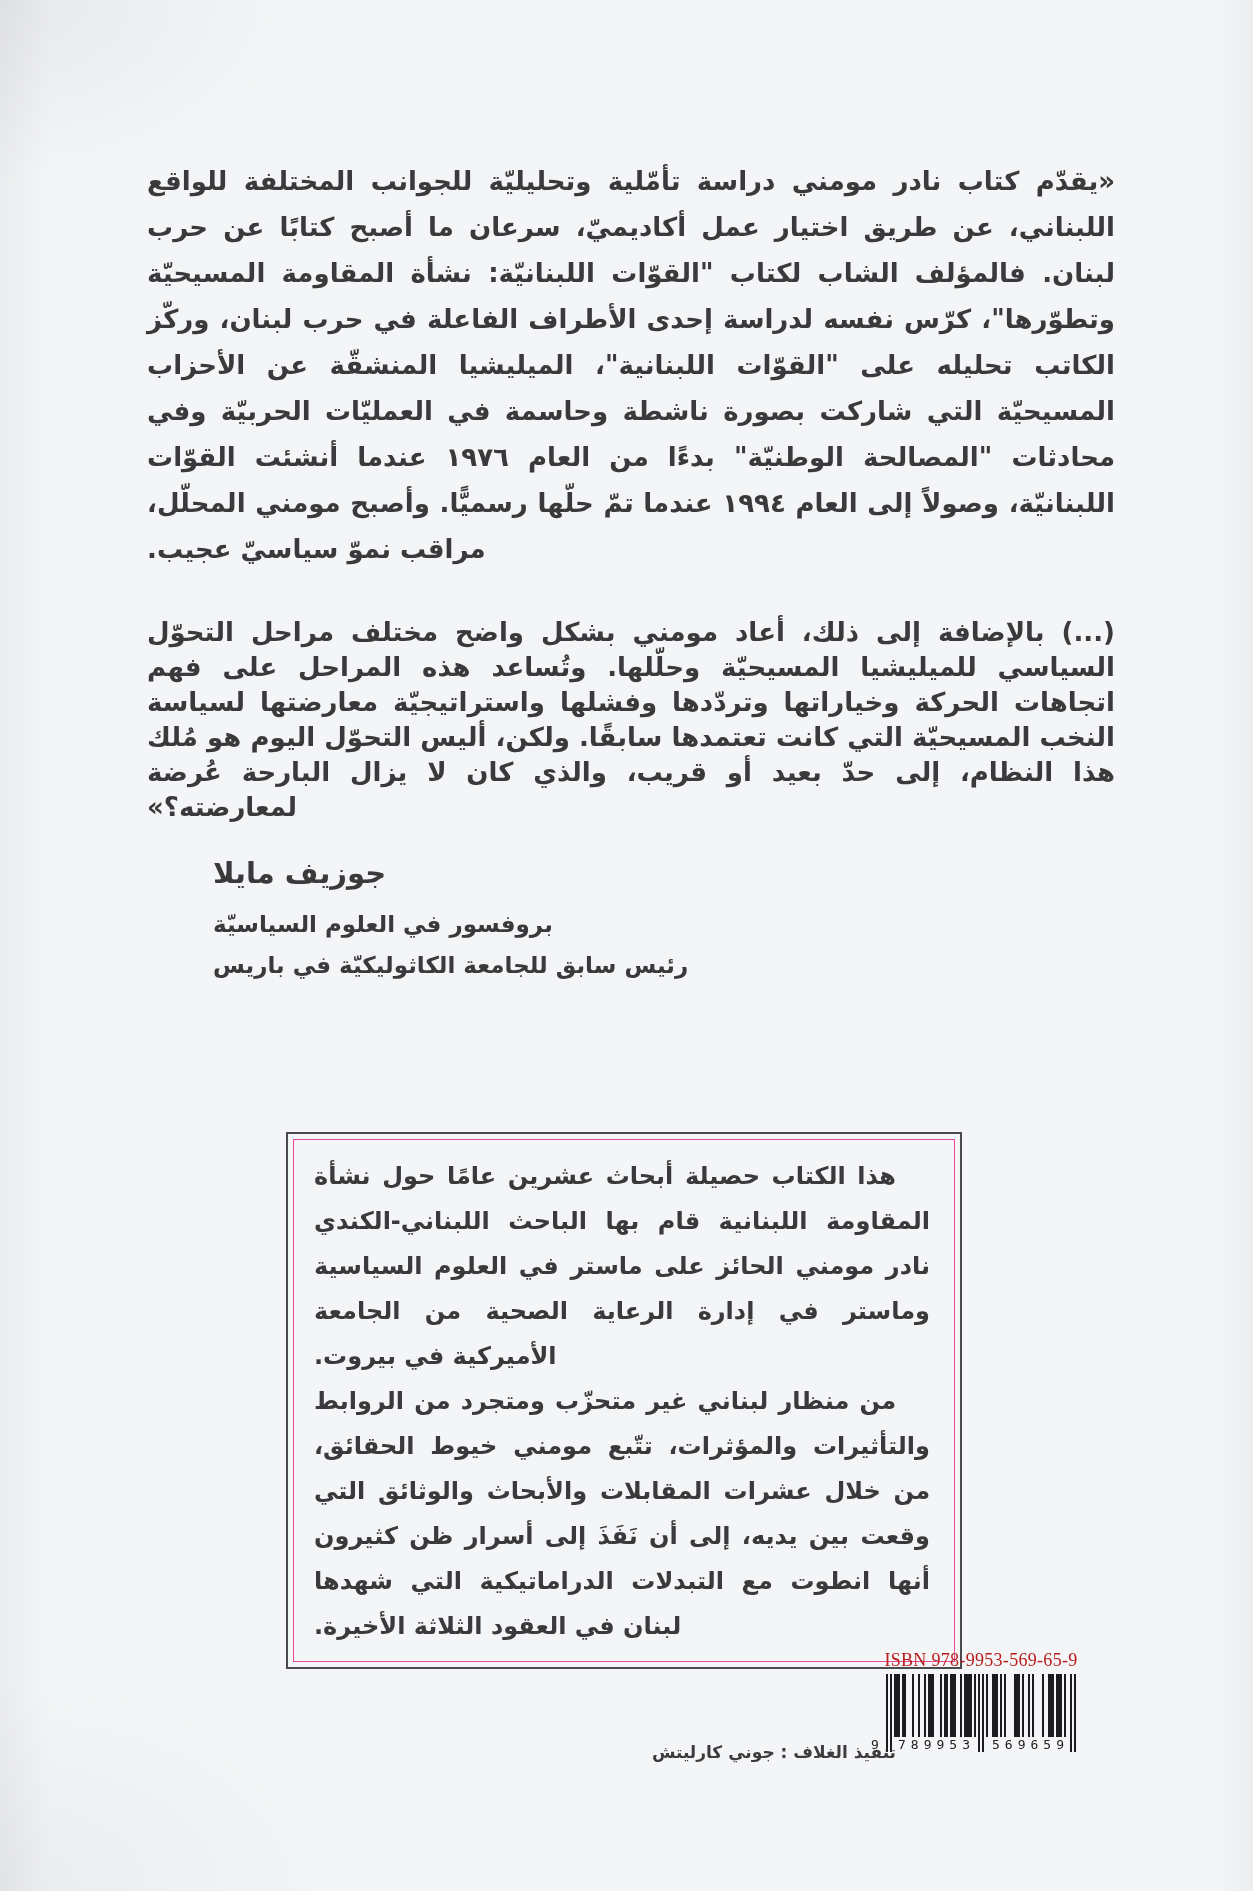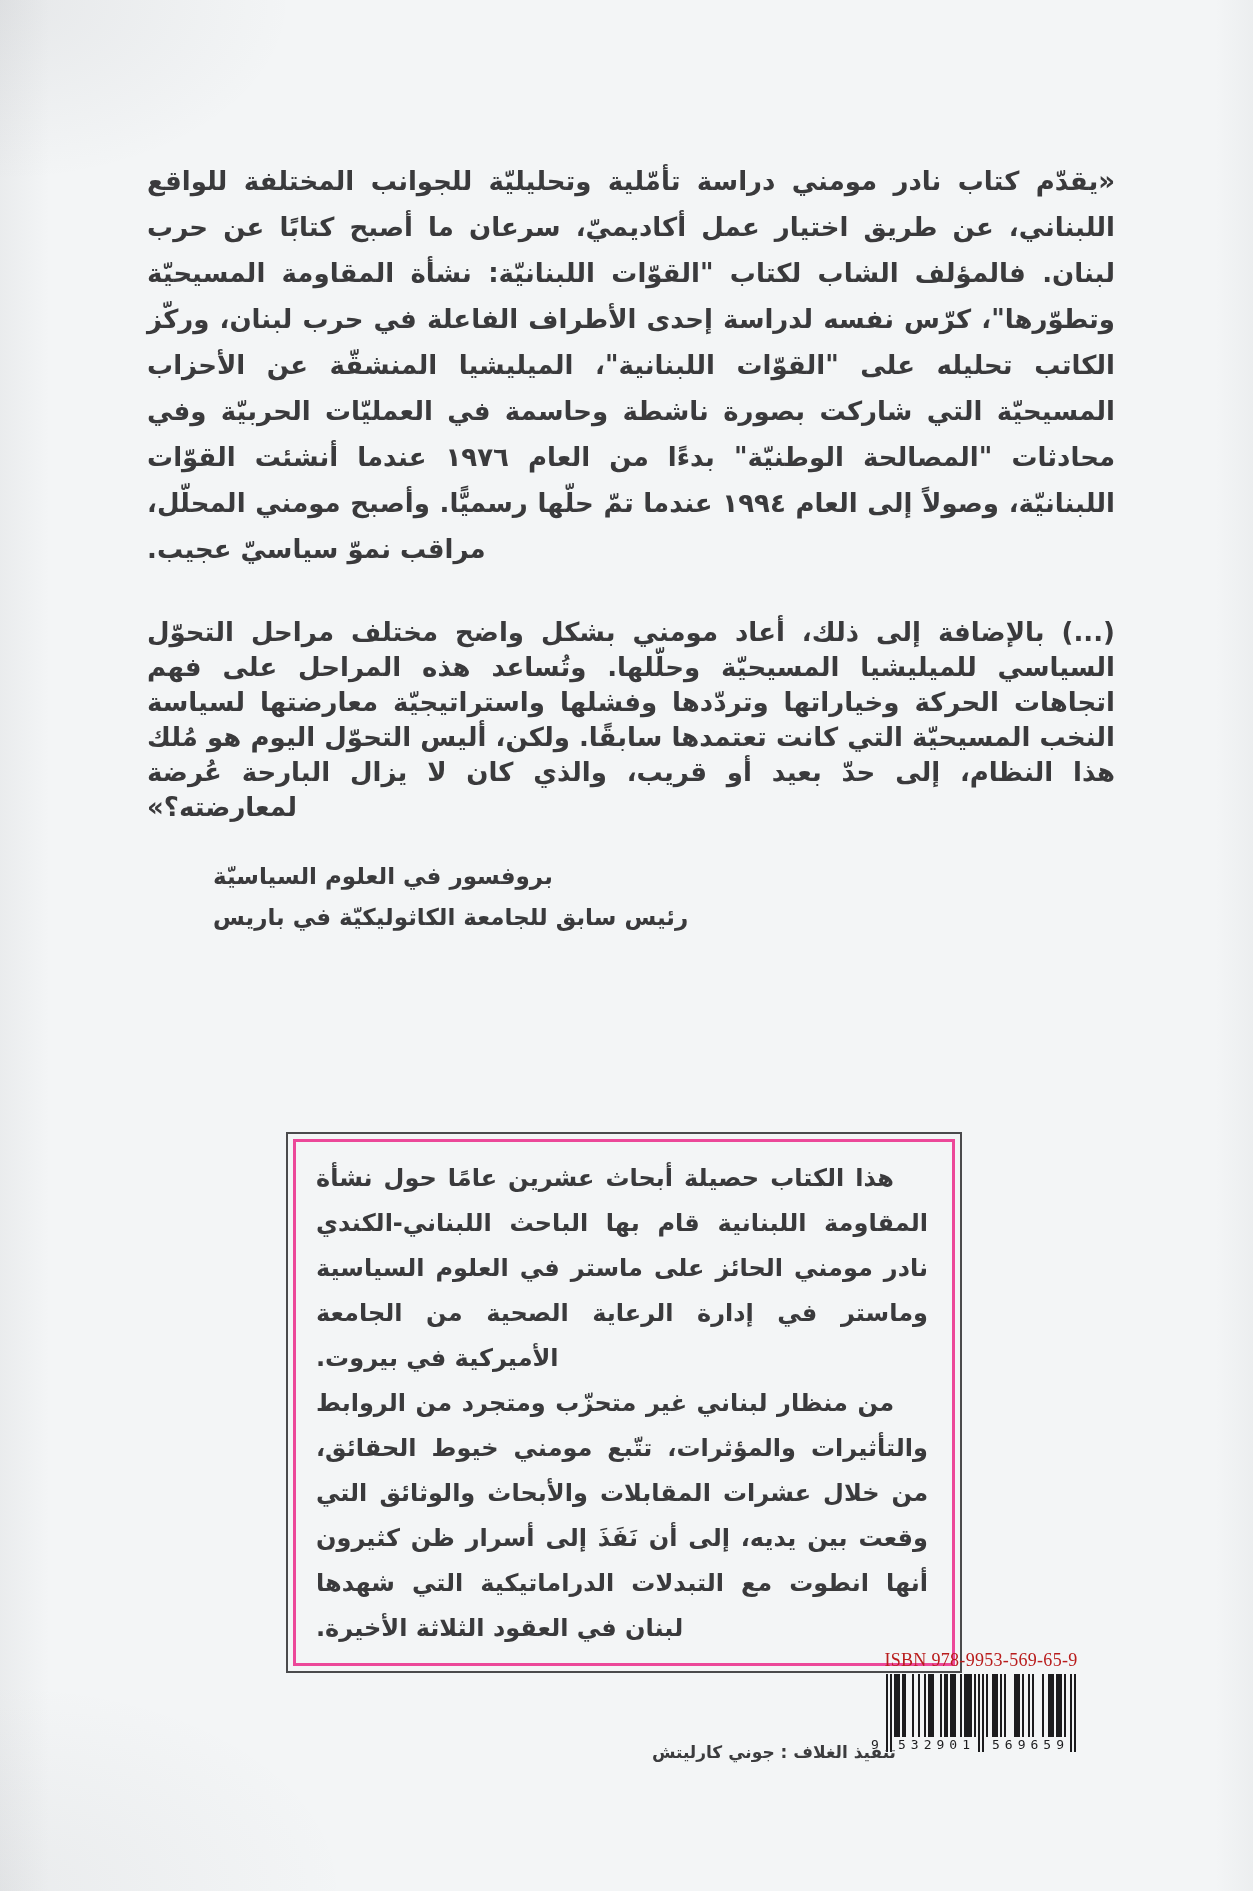--- a/index.html
+++ b/index.html
@@ -41,21 +41,21 @@
   .signature .sig-name{font-size:29px;margin:0 0 14px 0;}
   .signature .sig-title{font-size:23px;line-height:41px;}
   .quote-box{
     position:absolute;left:286px;top:1132px;width:676px;
     border:2px solid #4a4a4c;
     padding:5px;
     box-sizing:border-box;
     background:transparent;
   }
   .quote-box-inner{
-    border:3px solid #ec4899;
+    border:1px solid #ec4899;
     padding:14px 24px 12px 20px;
   }
   .quote-box-inner p{
     margin:0;
     direction:rtl;
     text-align:justify;
     text-align-last:left;
     text-indent:34px;
     font-weight:bold;
     font-size:24px;
@@ -97,20 +97,21 @@
   }
 </style>
 </head>
 <body>
 
 <p id="review-p1" class="review-par">«يقدّم كتاب نادر مومني دراسة تأمّلية وتحليليّة للجوانب المختلفة للواقع اللبناني، عن طريق اختيار عمل أكاديميّ، سرعان ما أصبح كتابًا عن حرب لبنان. فالمؤلف الشاب لكتاب "القوّات اللبنانيّة: نشأة المقاومة المسيحيّة وتطوّرها"، كرّس نفسه لدراسة إحدى الأطراف الفاعلة في حرب لبنان، وركّز الكاتب تحليله على "القوّات اللبنانية"، الميليشيا المنشقّة عن الأحزاب المسيحيّة التي شاركت بصورة ناشطة وحاسمة في العمليّات الحربيّة وفي محادثات "المصالحة الوطنيّة" بدءًا من العام ١٩٧٦ عندما أنشئت القوّات اللبنانيّة، وصولاً إلى العام ١٩٩٤ عندما تمّ حلّها رسميًّا. وأصبح مومني المحلّل، مراقب نموّ سياسيّ عجيب.</p>
 
 <p id="review-p2" class="review-par">(...) بالإضافة إلى ذلك، أعاد مومني بشكل واضح مختلف مراحل التحوّل السياسي للميليشيا المسيحيّة وحلّلها. وتُساعد هذه المراحل على فهم اتجاهات الحركة وخياراتها وتردّدها وفشلها واستراتيجيّة معارضتها لسياسة النخب المسيحيّة التي كانت تعتمدها سابقًا. ولكن، أليس التحوّل اليوم هو مُلك هذا النظام، إلى حدّ بعيد أو قريب، والذي كان لا يزال البارحة عُرضة لمعارضته؟»</p>
 
 <div class="signature">
+  <p class="sig-name">جوزيف مايلا</p>
   <div class="sig-title">بروفسور في العلوم السياسيّة</div>
   <div class="sig-title">رئيس سابق للجامعة الكاثوليكيّة في باريس</div>
 </div>
 
 <div class="quote-box">
   <div class="quote-box-inner">
     <p>هذا الكتاب حصيلة أبحاث عشرين عامًا حول نشأة المقاومة اللبنانية قام بها الباحث اللبناني-الكندي نادر مومني الحائز على ماستر في العلوم السياسية وماستر في إدارة الرعاية الصحية من الجامعة الأميركية في بيروت.</p>
     <p>من منظار لبناني غير متحزّب ومتجرد من الروابط والتأثيرات والمؤثرات، تتّبع مومني خيوط الحقائق، من خلال عشرات المقابلات والأبحاث والوثائق التي وقعت بين يديه، إلى أن نَفَذَ إلى أسرار ظن كثيرون أنها انطوت مع التبدلات الدراماتيكية التي شهدها لبنان في العقود الثلاثة الأخيرة.</p>
   </div>
 </div>
@@ -164,19 +165,19 @@
         <rect x="166" y="0" width="2" height="63" fill="#1c1c1e"></rect>
         <rect x="170" y="0" width="2" height="63" fill="#1c1c1e"></rect>
         <rect x="172" y="0" width="2" height="63" fill="#1c1c1e"></rect>
         <rect x="174" y="0" width="2" height="63" fill="#1c1c1e"></rect>
         <rect x="178" y="0" width="2" height="63" fill="#1c1c1e"></rect>
         <rect x="184" y="0" width="2" height="78" fill="#1c1c1e"></rect>
         <rect x="188" y="0" width="2" height="78" fill="#1c1c1e"></rect>
       </svg>
     <div class="barcode-digits">
       <span class="bd bd-first">9</span>
-      <span class="bd bd-g2">532901</span>
+      <span class="bd bd-g2">789953</span>
       <span class="bd bd-g3">569659</span>
     </div>
   </div>
 </div>
 
 <div class="cover-credit">تنفيذ الغلاف : جوني كارليتش</div>
 
 </body></html>

